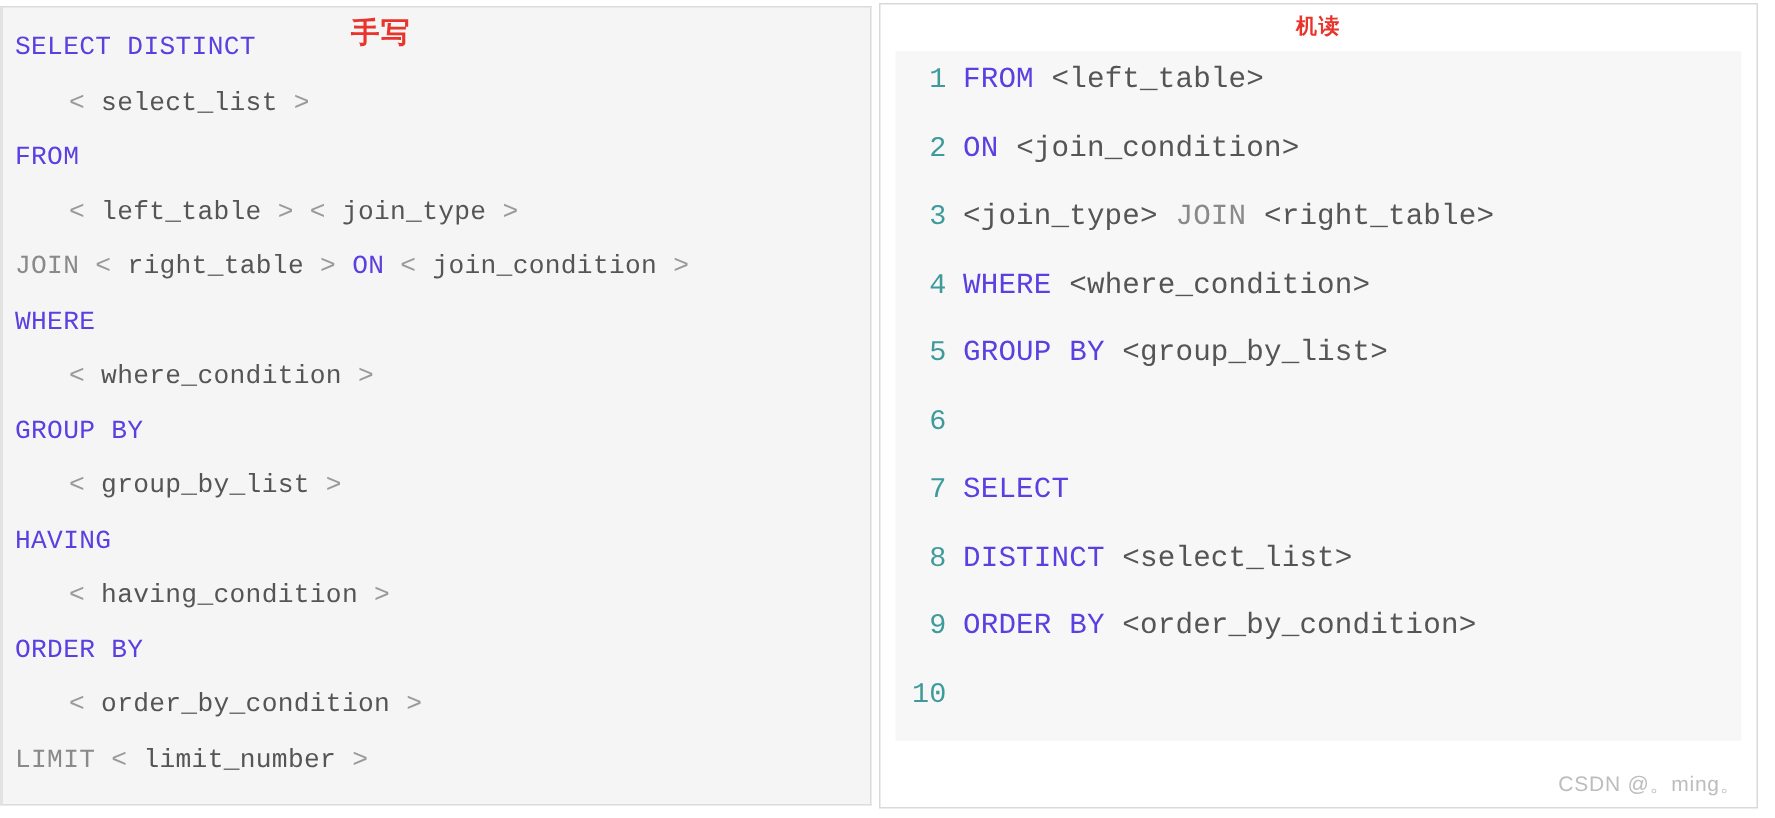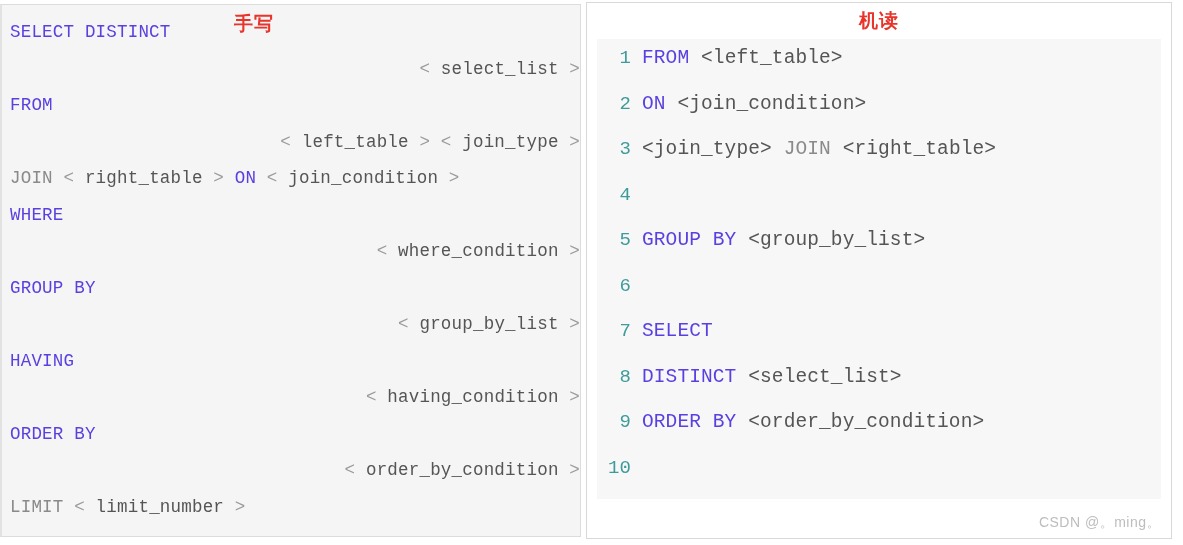--- a/index.html
+++ b/index.html
@@ -36,56 +36,56 @@
     box-sizing: border-box;
     overflow: hidden;
     flex: 0 0 auto;
   }
 
   .hand-label {
     position: absolute;
     left: 232px;
     top: 9px;
     color: #e8342a;
-    font-family: Liberation Serif, serif;
+    font-family: Liberation Mono, monospace;
     font-size: 19px;
     font-weight: bold;
     letter-spacing: 1px;
     line-height: 1;
   }
 
   .left-code {
     padding: 9px 0 0 8px;
     font-size: 17.5px;
     line-height: 36.5px;
     white-space: pre;
     letter-spacing: 0.2px;
   }
   .left-code .ln { display: block; height: 36.5px; }
-  .left-code .indent { padding-left: 36px; text-align: right; }
+  .left-code .indent { padding-left: 36px; }
 
   
   .right-panel {
     position: relative;
     width: 586px;
     height: 537px;
     margin-top: 2px;
     margin-left: 5px;
     background: #ffffff;
     border: 1px solid #d9d9d9;
     box-sizing: border-box;
     overflow: hidden;
     flex: 0 0 auto;
   }
 
   .machine-label {
     text-align: center;
     color: #e8342a;
     font-family: "DejaVu Sans", sans-serif;
-    font-size: 19px;
+    font-size: 14px;
     font-weight: bold;
     letter-spacing: 1px;
     margin: 8px 0 0 0;
     line-height: 1;
   }
 
   .code-block {
     margin: 9px 10px 0 10px;
     background: #f7f7f7;
     height: 460px;
@@ -137,21 +137,21 @@
     <div class="hand-label">手写</div>
     <div class="left-code" id="left-code"><div class="ln"><span class="kw">SELECT DISTINCT</span></div><div class="ln indent"><span class="ang">&lt;</span><span class="ph"> select_list </span><span class="ang">&gt;</span></div><div class="ln"><span class="kw">FROM</span></div><div class="ln indent"><span class="ang">&lt;</span><span class="ph"> left_table </span><span class="ang">&gt;</span><span class="ph"> </span><span class="ang">&lt;</span><span class="ph"> join_type </span><span class="ang">&gt;</span></div><div class="ln"><span class="gray">JOIN</span><span class="ph"> </span><span class="ang">&lt;</span><span class="ph"> right_table </span><span class="ang">&gt;</span><span class="ph"> </span><span class="kw">ON</span><span class="ph"> </span><span class="ang">&lt;</span><span class="ph"> join_condition </span><span class="ang">&gt;</span></div><div class="ln"><span class="kw">WHERE</span></div><div class="ln indent"><span class="ang">&lt;</span><span class="ph"> where_condition </span><span class="ang">&gt;</span></div><div class="ln"><span class="kw">GROUP BY</span></div><div class="ln indent"><span class="ang">&lt;</span><span class="ph"> group_by_list </span><span class="ang">&gt;</span></div><div class="ln"><span class="kw">HAVING</span></div><div class="ln indent"><span class="ang">&lt;</span><span class="ph"> having_condition </span><span class="ang">&gt;</span></div><div class="ln"><span class="kw">ORDER BY</span></div><div class="ln indent"><span class="ang">&lt;</span><span class="ph"> order_by_condition </span><span class="ang">&gt;</span></div><div class="ln"><span class="gray">LIMIT</span><span class="ph"> </span><span class="ang">&lt;</span><span class="ph"> limit_number </span><span class="ang">&gt;</span></div></div>
   </div>
 
   <div class="right-panel">
     <div class="machine-label">机读</div>
     <div class="code-block" id="right-code">
         <div class="code-line"><span class="gutter">1</span><span class="src"><span class="kw">FROM</span><span class="ph"> </span><span class="ph">&lt;left_table&gt;</span></span></div>
         <div class="code-line"><span class="gutter">2</span><span class="src"><span class="kw">ON</span><span class="ph"> </span><span class="ph">&lt;join_condition&gt;</span></span></div>
         <div class="code-line"><span class="gutter">3</span><span class="src"><span class="ph">&lt;join_type&gt;</span><span class="ph"> </span><span class="gray">JOIN</span><span class="ph"> </span><span class="ph">&lt;right_table&gt;</span></span></div>
-        <div class="code-line"><span class="gutter">4</span></div>
+        <div class="code-line"><span class="gutter">4</span><span class="src"><span class="kw">WHERE</span><span class="ph"> </span><span class="ph">&lt;where_condition&gt;</span></span></div>
         <div class="code-line"><span class="gutter">5</span><span class="src"><span class="kw">GROUP BY</span><span class="ph"> </span><span class="ph">&lt;group_by_list&gt;</span></span></div>
         <div class="code-line"><span class="gutter">6</span></div>
         <div class="code-line"><span class="gutter">7</span><span class="src"><span class="kw">SELECT</span></span></div>
         <div class="code-line"><span class="gutter">8</span><span class="src"><span class="kw">DISTINCT</span><span class="ph"> </span><span class="ph">&lt;select_list&gt;</span></span></div>
         <div class="code-line"><span class="gutter">9</span><span class="src"><span class="kw">ORDER BY</span><span class="ph"> </span><span class="ph">&lt;order_by_condition&gt;</span></span></div>
         <div class="code-line"><span class="gutter">10</span></div>
       </div>
     <div class="watermark">CSDN @。ming。</div>
   </div>
 

